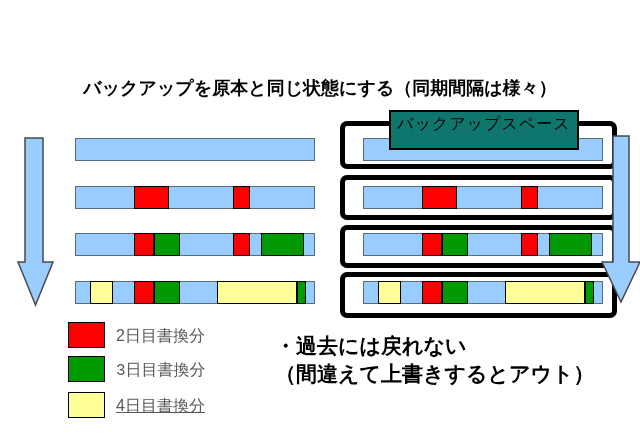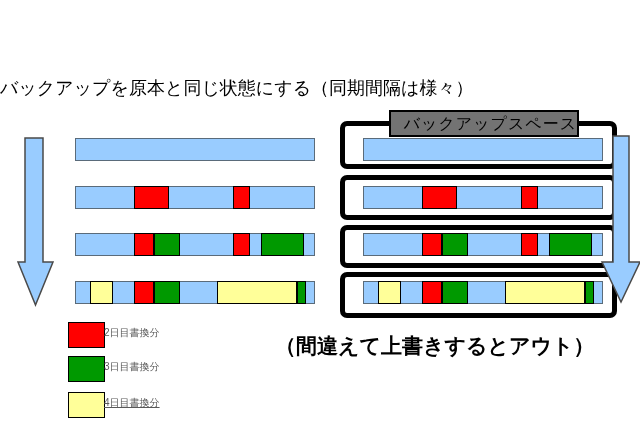--- a/index.html
+++ b/index.html
@@ -5,49 +5,49 @@
   html,body{margin:0;padding:0;background:#fff;}
   .canvas{
     position:relative;width:640px;height:443px;background:#ffffff;overflow:hidden;
     font-family:"Liberation Sans","DejaVu Sans",sans-serif;color:#000;
   }
   .title{
     position:absolute;top:22px;left:0;width:640px;text-align:center;
     font-size:35px;font-weight:bold;letter-spacing:1px;
   }
   .subtitle{
-    position:absolute;top:76px;left:0;width:640px;
-    font-size:18px;font-weight:400;
+    position:absolute;top:76px;left:0;width:640px;text-align:center;
+    font-size:18px;font-weight:700;
   }
   .frame{
     position:absolute;border:5px solid #000;border-radius:7px;background:#fff;
     box-sizing:border-box;z-index:1;
   }
   .bar{
     position:absolute;box-sizing:border-box;z-index:2;
     border:1px solid #5a6b7a;
   }
   .seg{
     position:absolute;top:-1px;box-sizing:border-box;height:23px;
     border:1px solid #000;
   }
   .backup-label{
-    position:absolute;left:389px;top:110px;width:190px;height:27px;z-index:6;
-    background:#737373;border:2px solid #000;box-sizing:border-box;
-    font-size:16px;text-align:right;line-height:23px;letter-spacing:1px;
+    position:absolute;left:389px;top:110px;width:190px;height:40px;z-index:6;
+    background:#0f766e;border:2px solid #000;box-sizing:border-box;
+    font-size:16px;text-align:center;line-height:23px;letter-spacing:1px;
   }
   .arrows{position:absolute;left:0;top:0;z-index:5;pointer-events:none;}
   .legend{position:absolute;left:68px;top:322px;z-index:2;}
   .legend-row{position:absolute;left:0;height:26px;}
   .legend-swatch{
     position:absolute;left:0;top:0;width:37px;height:26px;
     border:1px solid #000;box-sizing:border-box;
   }
   .legend-label{
-    position:absolute;left:36px;top:4px;font-size:10px;color:#595959;white-space:nowrap;
+    position:absolute;left:48px;top:4px;font-size:16px;color:#595959;white-space:nowrap;
   }
   .notes{
     position:absolute;left:275px;top:332px;width:360px;z-index:2;
     font-size:21px;font-weight:bold;line-height:28px;white-space:nowrap;
   }
 </style>
 </head>
 <body>
 
 <div class="canvas">
@@ -106,25 +106,26 @@
     <polygon class="arrow-poly" points="613,136 629,136 629,262 640,262 621,302 602,262 613,262" fill="#99CCFF" stroke="#4a4a4a" stroke-width="1.5"></polygon>
   </svg>
 
   <div class="legend">
     <div class="legend-row" style="top:0px">
       <span class="legend-swatch" style="background: rgb(255, 0, 0);"></span>
       <span class="legend-label" style="color: rgb(89, 89, 89);">2日目書換分</span>
     </div>
     <div class="legend-row" style="top:34px">
       <span class="legend-swatch" style="background: rgb(0, 153, 0);"></span>
-      <span class="legend-label" style="color: rgb(89, 89, 89);">3日目書換分</span>
+      <span class="legend-label" style="color: rgb(89, 89, 89); font-family: Liberation Mono, monospace;">3日目書換分</span>
     </div>
     <div class="legend-row" style="top:70px">
       <span class="legend-swatch" style="background: rgb(255, 255, 153);"></span>
       <span class="legend-label" style="color: rgb(89, 89, 89); text-decoration: underline;">4日目書換分</span>
     </div>
   </div>
 
   <div class="notes">
+    <div>・過去には戻れない</div>
     <div>（間違えて上書きするとアウト）</div>
   </div>
 
 </div>
 
 </body></html>

